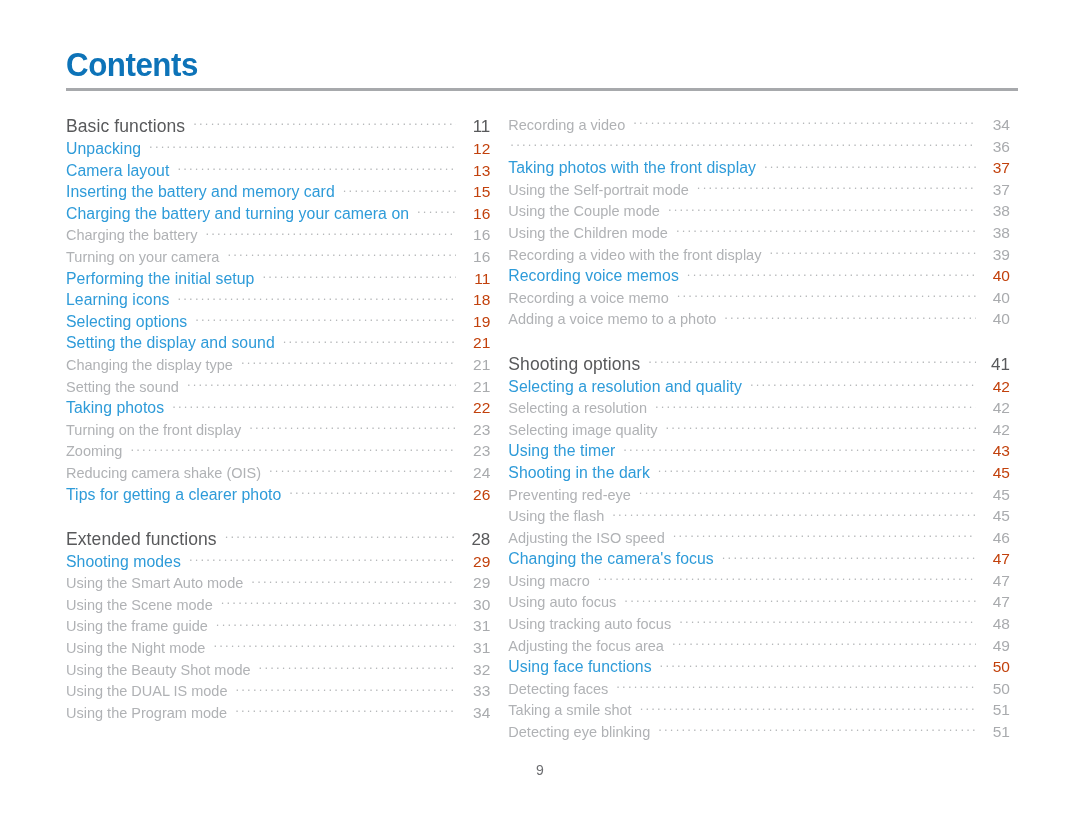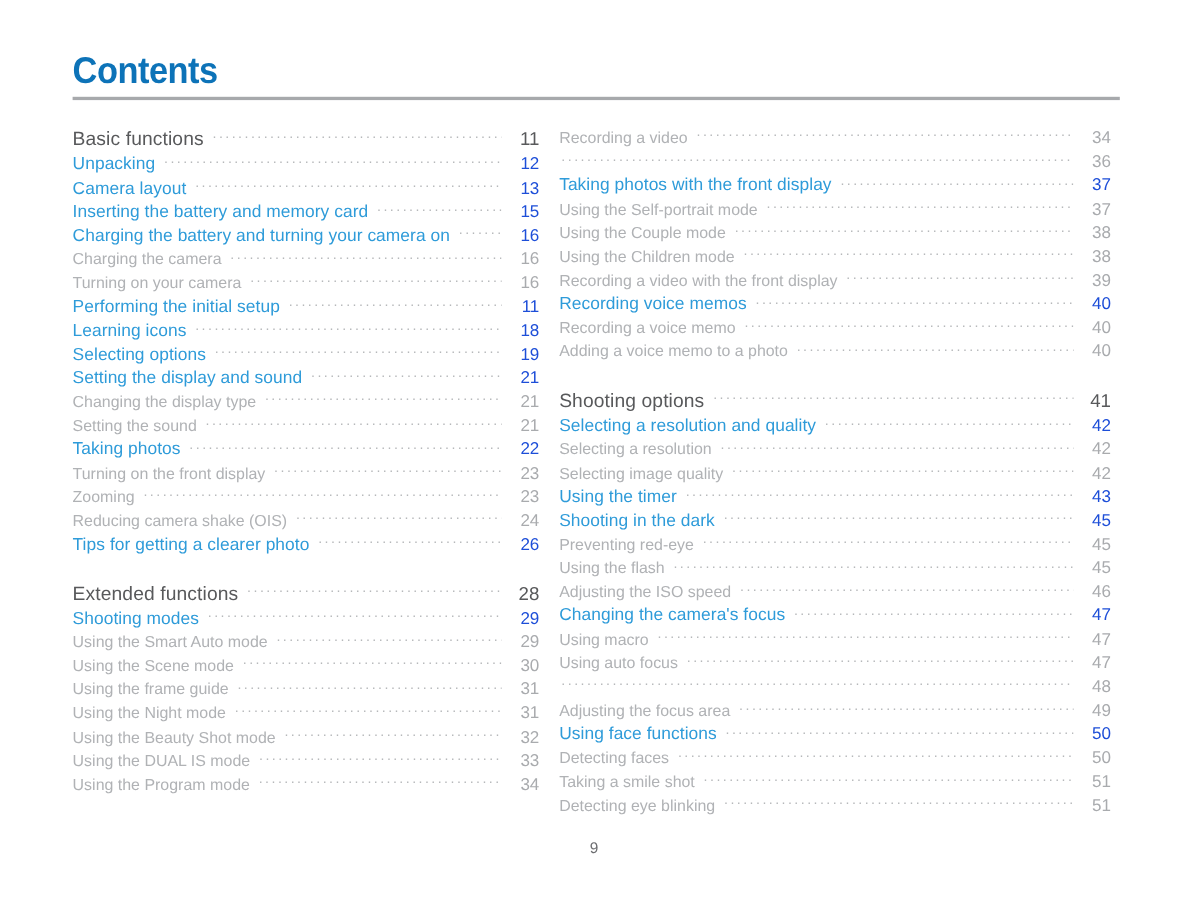--- a/index.html
+++ b/index.html
@@ -121,21 +121,21 @@
   }
   .lvl-section { height: 24px; line-height: 24px; }
 
   .lvl-link .toc-label {
     font-size: 15.8px;
     color: #2e9bd9;
     letter-spacing: 0.05px;
   }
   .lvl-link .toc-page {
     font-size: 15.5px;
-    color: #1d4ed8;
+    color: #c2410c;
   }
 
   .lvl-sub .toc-label {
     font-size: 14.5px;
     color: #b0b2b5;
   }
   .lvl-sub .toc-page {
     font-size: 15.5px;
     color: #a9abae;
   }
@@ -182,21 +182,21 @@
           <span class="toc-label">Inserting the battery and memory card</span>
           <span class="toc-leader"></span>
           <span class="toc-page">15</span>
         </div>
         <div class="toc-row lvl-link">
           <span class="toc-label">Charging the battery and turning your camera on</span>
           <span class="toc-leader"></span>
           <span class="toc-page">16</span>
         </div>
         <div class="toc-row lvl-sub">
-          <span class="toc-label">Charging the camera</span>
+          <span class="toc-label">Charging the battery</span>
           <span class="toc-leader"></span>
           <span class="toc-page">16</span>
         </div>
         <div class="toc-row lvl-sub">
           <span class="toc-label">Turning on your camera</span>
           <span class="toc-leader"></span>
           <span class="toc-page">16</span>
         </div>
         <div class="toc-row lvl-link">
           <span class="toc-label">Performing the initial setup</span>
@@ -403,20 +403,21 @@
           <span class="toc-label">Using macro</span>
           <span class="toc-leader"></span>
           <span class="toc-page">47</span>
         </div>
         <div class="toc-row lvl-sub">
           <span class="toc-label">Using auto focus</span>
           <span class="toc-leader"></span>
           <span class="toc-page">47</span>
         </div>
         <div class="toc-row lvl-sub">
+          <span class="toc-label">Using tracking auto focus</span>
           <span class="toc-leader"></span>
           <span class="toc-page">48</span>
         </div>
         <div class="toc-row lvl-sub">
           <span class="toc-label">Adjusting the focus area</span>
           <span class="toc-leader"></span>
           <span class="toc-page">49</span>
         </div>
         <div class="toc-row lvl-link">
           <span class="toc-label">Using face functions</span>

